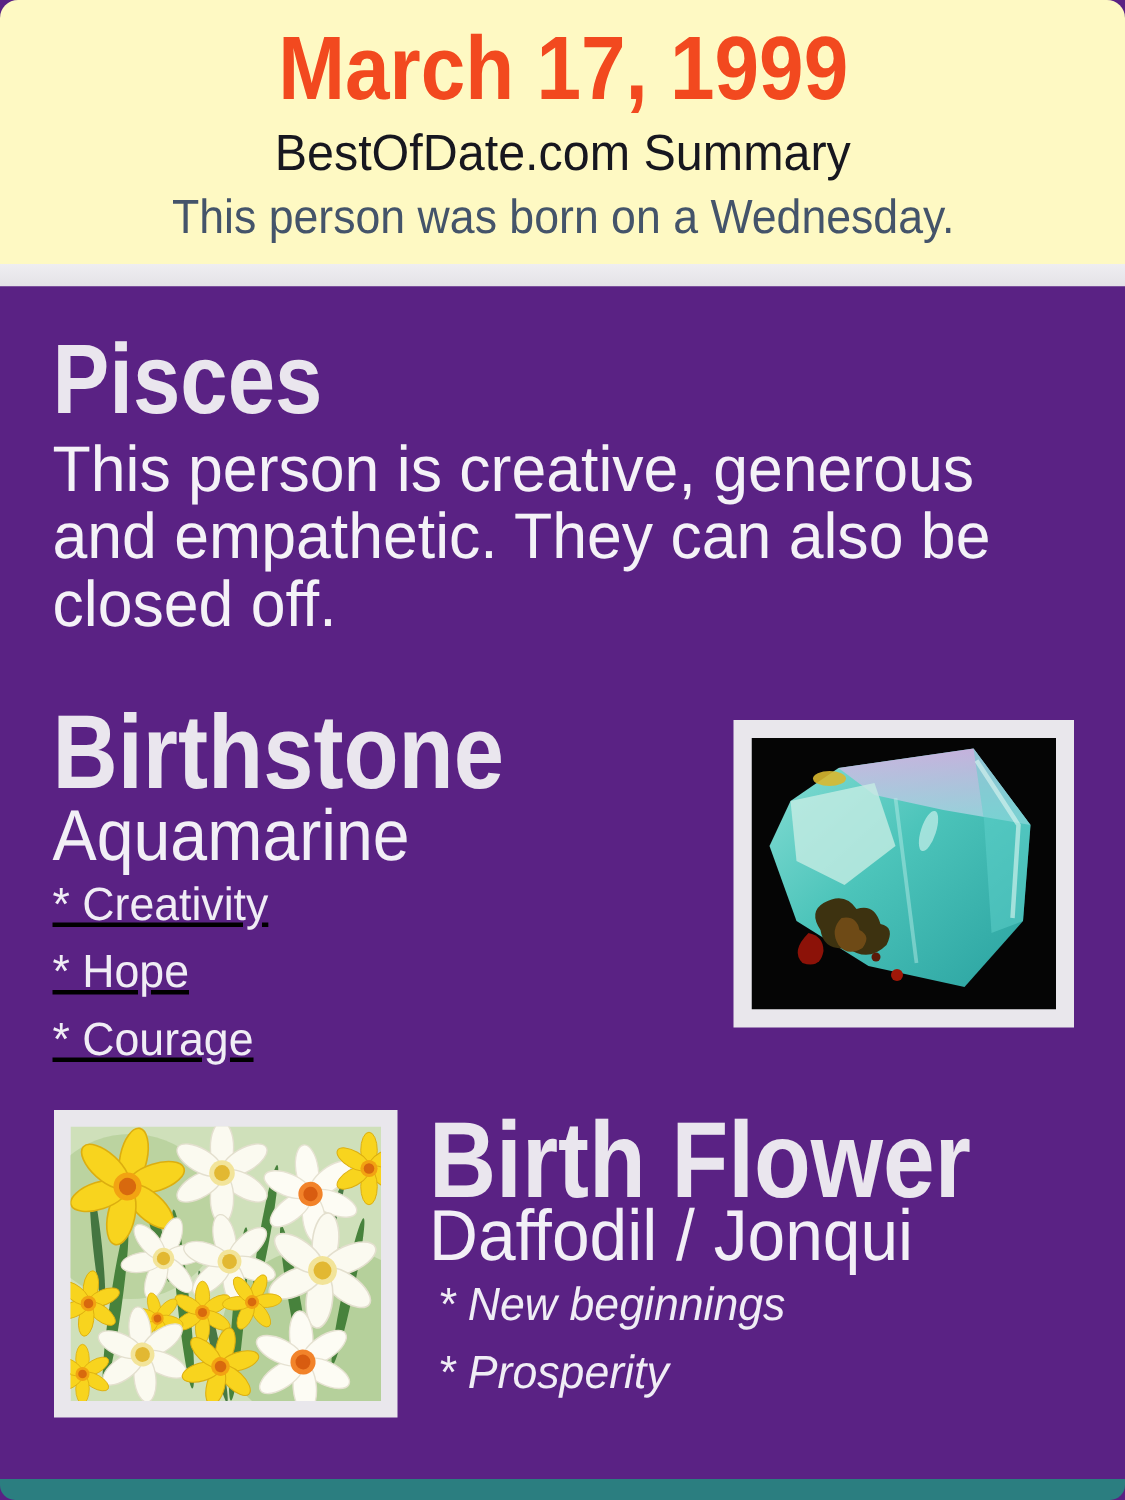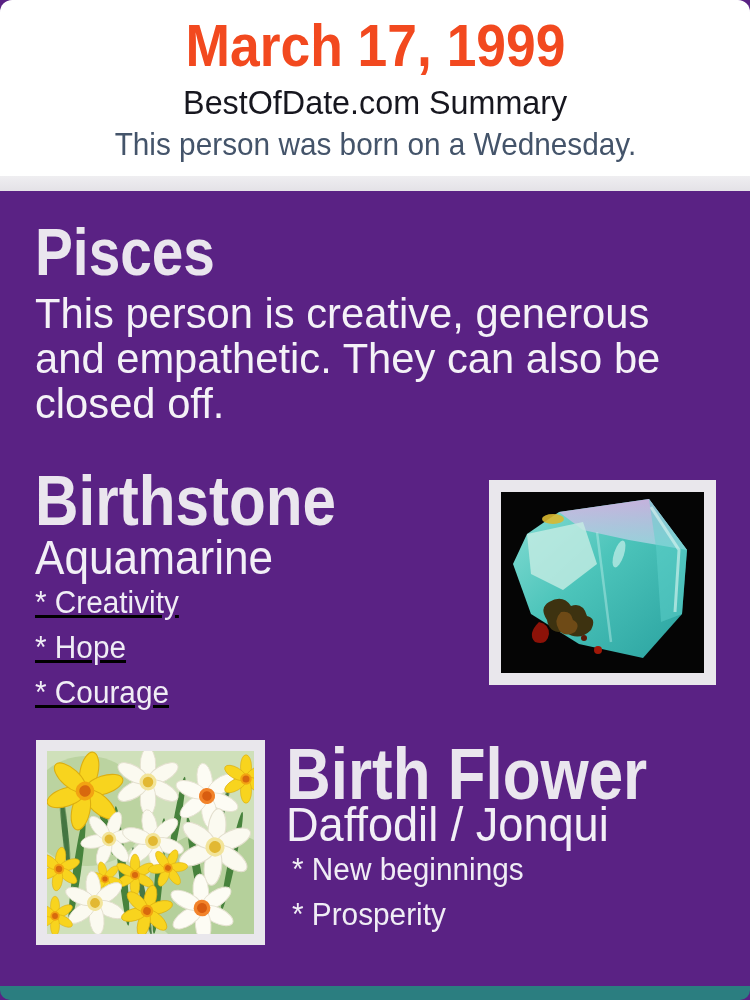--- a/index.html
+++ b/index.html
@@ -5,21 +5,21 @@
   html,body{margin:0;padding:0;}
   body{
     width:750px;height:1000px;position:relative;overflow:hidden;
     background:#5a2284;
     font-family:"Liberation Sans", sans-serif;
     -webkit-font-smoothing:antialiased;
   }
   
   .header{
     position:absolute;left:0;top:0;width:750px;height:176px;
-    background:#ffffff;border-radius:12px 12px 0 0;
+    background:#fef9c3;border-radius:12px 12px 0 0;
     display:flex;flex-direction:column;align-items:center;
     padding-top:16px;box-sizing:border-box;text-align:center;
   }
   .date-title{
     font-size:60px;font-weight:700;color:#f2491f;line-height:1.0;
     transform:scaleX(0.89);white-space:nowrap;
   }
   .site-summary{
     margin-top:9px;font-size:34px;font-weight:400;color:#17171f;line-height:1.05;
     transform:scaleX(0.95);white-space:nowrap;
@@ -46,21 +46,21 @@
     font-size:43px;line-height:1.05;color:#f4f2f7;transform-origin:0 0;transform:scaleX(0.97);
   }
   .sub-name{
     position:absolute;color:#f2eff6;font-weight:400;line-height:1;white-space:nowrap;
     transform-origin:0 50%;
   }
   .stone-name{left:35px;top:534px;font-size:48px;transform:scaleX(0.92);}
   .flower-name{left:286px;top:801px;font-size:48px;transform:scaleX(0.94);}
   .trait-list{position:absolute;margin:0;padding:0;list-style:none;}
   .stone-traits{left:35px;top:587px;text-decoration:underline;}
-  .flower-traits{left:292px;top:854px;}
+  .flower-traits{left:292px;top:854px;font-style:italic;}
   .trait-list li{
     font-size:31px;color:#f0edf5;line-height:1;margin:0 0 14px 0;white-space:nowrap;
     transform-origin:0 50%;transform:scaleX(0.96);
   }
   
   .photo-frame{
     position:absolute;background:#e9e7ec;box-sizing:border-box;
   }
   .stone-frame{left:489px;top:480px;width:227px;height:205px;padding:12px;}
   .flower-frame{left:36px;top:740px;width:229px;height:205px;padding:11px;}

